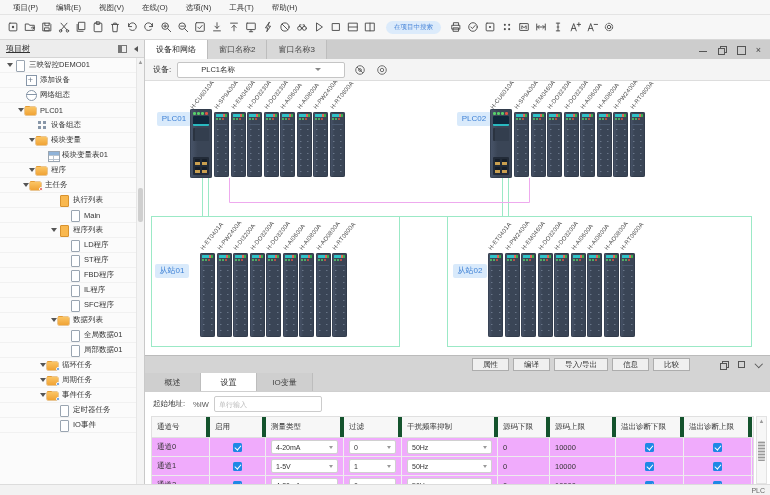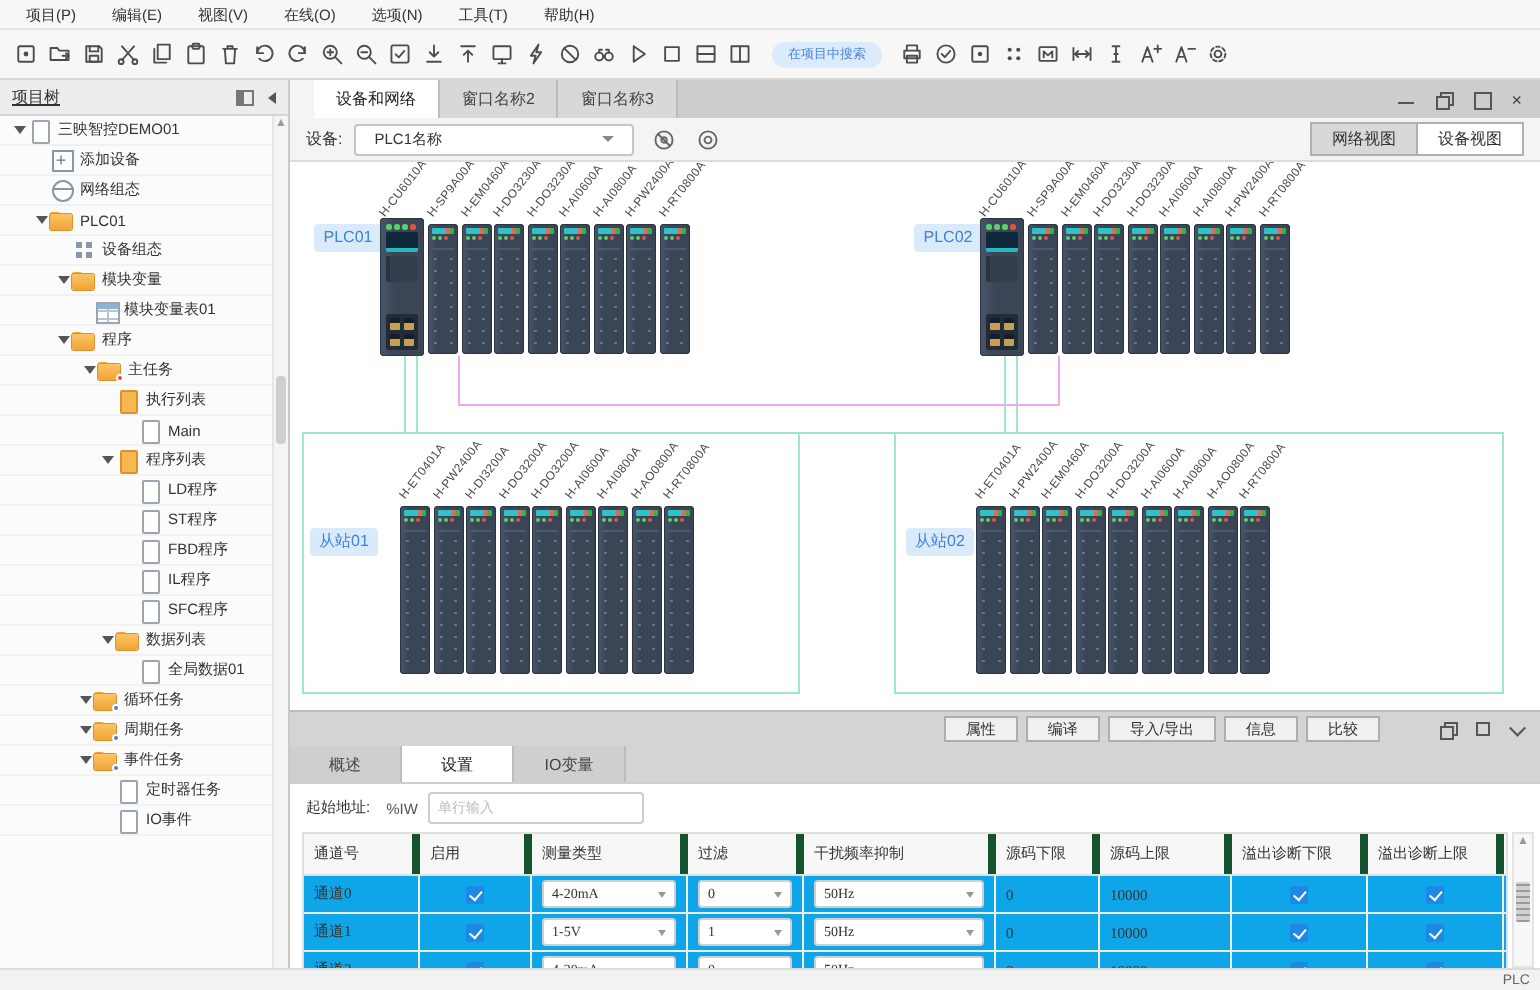--- a/index.html
+++ b/index.html
@@ -50,34 +50,34 @@
   .ti.config::after{content:"";position:absolute;left:1.5px;top:1.5px;width:3px;height:3px;background:#8796a8;
      box-shadow:5px 0 0 #8796a8,0 5px 0 #8796a8,5px 5px 0 #8796a8;}
   .ti.plc-folder::before{content:"";position:absolute;left:0;top:1px;width:5px;height:2.5px;background:#f2a73d;border-radius:1px 1px 0 0;}
   .ti.plc-folder::after{content:"";position:absolute;left:0;top:2.5px;width:11px;bottom:1px;background:linear-gradient(#fbc565,#f0a335);border-radius:1px;box-shadow:0 0 0 .5px #d8922e;}
   #sb-scroll{position:absolute;top:18px;right:0;bottom:0;width:8px;background:#f4f4f4;border-left:1px solid #e6e6e6;}
   #sb-scroll .up{color:#999;font-size:6px;line-height:8px;text-align:center;display:block;}
   #sb-scroll .thumb{position:absolute;left:1px;right:1px;top:130px;height:34px;background:#cfcfcf;border-radius:2px;}
 
   
   #content{flex:1;display:flex;flex-direction:column;position:relative;}
-  #tabstrip{height:19px;background:#cdcdcd;display:flex;align-items:stretch;margin-left:12px;}
+  #tabstrip{height:19px;background:#cdcdcd;display:flex;align-items:stretch;}
   .mtab{padding:0 11px;line-height:19px;font-size:8px;color:#444;border-right:1px solid #bdbdbd;background:#d8d8d8;}
   .mtab.active{background:#fff;color:#222;}
   #winctrl{margin-left:auto;display:flex;align-items:center;gap:11px;padding-right:9px;}
   .wc{width:8px;height:8px;position:relative;display:block;}
   .wc-min::after{content:"";position:absolute;left:0;right:0;top:5px;height:1.2px;background:#555;}
   .wc-restore::before{content:"";position:absolute;left:2px;top:0;width:5.5px;height:5.5px;border:1px solid #555;}
   .wc-restore::after{content:"";position:absolute;left:0;top:2px;width:5.5px;height:5.5px;border:1px solid #555;background:#cdcdcd;}
   .wc-max::after{content:"";position:absolute;left:.5px;top:.5px;width:7px;height:7px;border:1px solid #555;}
   .wc-close{color:#444;font-size:9px;line-height:8px;width:auto;}
 
   #devicebar{height:22px;background:#f4f4f4;border-bottom:1px solid #ddd;display:flex;align-items:center;padding:0 8px;}
   .dev-label{font-size:8px;color:#333;margin-right:6px;}
-  .dev-select{width:140px;height:16px;background:#fff;border:1px solid #c5c5c5;border-radius:2px;display:flex;align-items:center;padding:0 9px;font-size:7.5px;color:#333;}
+  .dev-select{width:168px;height:16px;background:#fff;border:1px solid #c5c5c5;border-radius:2px;display:flex;align-items:center;padding:0 23px;font-size:7.5px;color:#333;}
   .dev-select .car{margin-left:auto;width:0;height:0;border-left:3px solid transparent;border-right:3px solid transparent;border-top:3.5px solid #888;}
   .eyebtn{width:14px;height:14px;margin-left:8px;display:flex;align-items:center;justify-content:center;}
   .eyebtn svg{width:12px;height:12px;} .eyebtn svg *{stroke:#666;fill:none;stroke-width:1.1;}
   #viewtoggle{margin-left:auto;display:flex;}
   .vbtn{height:17px;line-height:16px;padding:0 10px;font-size:8px;border:1px solid #b0b0b0;background:#fff;color:#333;}
   .vbtn.active{background:#d8d8d8;}
   .vbtn + .vbtn{border-left:none;}
 
   
   #canvas{position:relative;height:274px;background:#fff;overflow:hidden;}
@@ -115,21 +115,21 @@
   .itab{min-width:56px;text-align:center;line-height:19px;font-size:8px;color:#444;border-right:1px solid #bdbdbd;background:#cfcfcf;}
   .itab.active{background:#fff;color:#222;}
   #insp-body{flex:1;background:#fff;position:relative;overflow:hidden;}
   #addr-row{height:24px;display:flex;align-items:center;padding:0 8px;font-size:7.5px;color:#333;}
   #addr-row .pfx{margin:0 5px 0 8px;color:#555;}
   #addr-input{width:108px;height:16px;border:1px solid #ccc;border-radius:2px;font-size:7px;padding:0 4px;color:#333;font-family:inherit;}
   #addr-input::placeholder{color:#bbb;}
   #tbl{position:absolute;left:6px;right:16px;top:24px;bottom:0;border:1px solid #e0e0e0;border-bottom:none;overflow:hidden;}
   .hrow{display:grid;height:21px;background:#f7f7f7;border-bottom:1px solid #e0e0e0;}
   .hcell{font-size:7.5px;color:#333;display:flex;align-items:center;padding:0 5px;border-right:4px solid #14532d;overflow:hidden;white-space:nowrap;}
-  .drow{display:grid;height:19px;border-bottom:1px solid #ececec;background:#0ea5e9;font-family:Liberation Serif, serif;}
+  .drow{display:grid;height:19px;border-bottom:1px solid #ececec;background:#f0abfc;}
   .dcell{display:flex;align-items:center;padding:0 5px;border-right:1px solid #f0f0f0;font-size:7.5px;color:#333;overflow:hidden;white-space:nowrap;}
   .dcell.c{justify-content:center;}
   .ckb{width:9px;height:9px;background:var(--ck);border-radius:1.5px;position:relative;flex:none;}
   .ckb::after{content:"";position:absolute;left:2.8px;top:1.2px;width:2.6px;height:4.8px;border:solid #fff;border-width:0 1.2px 1.2px 0;transform:rotate(40deg);}
   .sel{flex:1;height:14px;border:1px solid #d0d0d0;border-radius:2px;background:#fff;display:flex;align-items:center;justify-content:space-between;padding:0 4px;font-size:7px;color:#333;}
   .sel i{width:0;height:0;border-left:2.5px solid transparent;border-right:2.5px solid transparent;border-top:3px solid #999;}
   #tbl-scroll{position:absolute;right:3px;top:24px;bottom:0;width:11px;background:#f7f7f7;border:1px solid #e3e3e3;}
   #tbl-scroll .up{display:block;text-align:center;color:#999;font-size:6px;line-height:9px;}
   #tbl-scroll .thumb{position:absolute;left:1px;right:1px;top:24px;height:20px;background:#d2d2d2;border-radius:1px;
      background-image:linear-gradient(#9a9a9a 0 1px,transparent 1px);background-size:7px 3px;background-position:center 7px;background-repeat:repeat-y;}
@@ -382,21 +382,21 @@
         <div class="trow" style="padding-left:39px">
     <span class="arr "></span>
     <span class="ti table"></span>
     <span>模块变量表01</span>
   </div>
         <div class="trow" style="padding-left:28px">
     <span class="arr has"></span>
     <span class="ti folder"></span>
     <span>程序</span>
   </div>
-        <div class="trow" style="padding-left:41px">
+        <div class="trow" style="padding-left:22px">
     <span class="arr has"></span>
     <span class="ti folder">
             <i class="bdg red"></i>
           </span>
     <span>主任务</span>
   </div>
         <div class="trow" style="padding-left:50px">
     <span class="arr "></span>
     <span class="ti doc-orange"></span>
     <span>执行列表</span>
@@ -438,20 +438,25 @@
   </div>
         <div class="trow" style="padding-left:50px">
     <span class="arr has"></span>
     <span class="ti folder"></span>
     <span>数据列表</span>
   </div>
         <div class="trow" style="padding-left:61px">
     <span class="arr "></span>
     <span class="ti doc"></span>
     <span>全局数据01</span>
+  </div>
+        <div class="trow" style="padding-left:61px">
+    <span class="arr "></span>
+    <span class="ti doc"></span>
+    <span>局部数据01</span>
   </div>
         <div class="trow" style="padding-left:39px">
     <span class="arr has"></span>
     <span class="ti folder">
             <i class="bdg blue"></i>
           </span>
     <span>循环任务</span>
   </div>
         <div class="trow" style="padding-left:39px">
     <span class="arr has"></span>
@@ -510,24 +515,20 @@
             <path d="M3.5 3.5l7 7"></path>
             <circle cx="7" cy="7" r="1.6"></circle>
           </svg>
       </span>
       <span class="eyebtn">
         <svg viewBox="0 0 14 14">
             <circle cx="7" cy="7" r="5"></circle>
             <circle cx="7" cy="7" r="2"></circle>
           </svg>
       </span>
-      <span id="viewtoggle">
-          <span class="vbtn active">网络视图</span>
-          <span class="vbtn ">设备视图</span>
-        </span>
     </div>
 
     <div id="canvas">
       <svg class="lines" width="624" height="274">
         <g stroke="#9be9c6" fill="none">
           <rect x="6.5" y="135.5" width="248" height="130"></rect>
           <rect x="302.5" y="135.5" width="304" height="130"></rect>
           <path d="M254.5 135.5h48"></path>
           <path d="M57.5 97v38.5M63.5 97v38.5M357.5 97v38.5M363.5 97v38.5"></path>
         </g>

